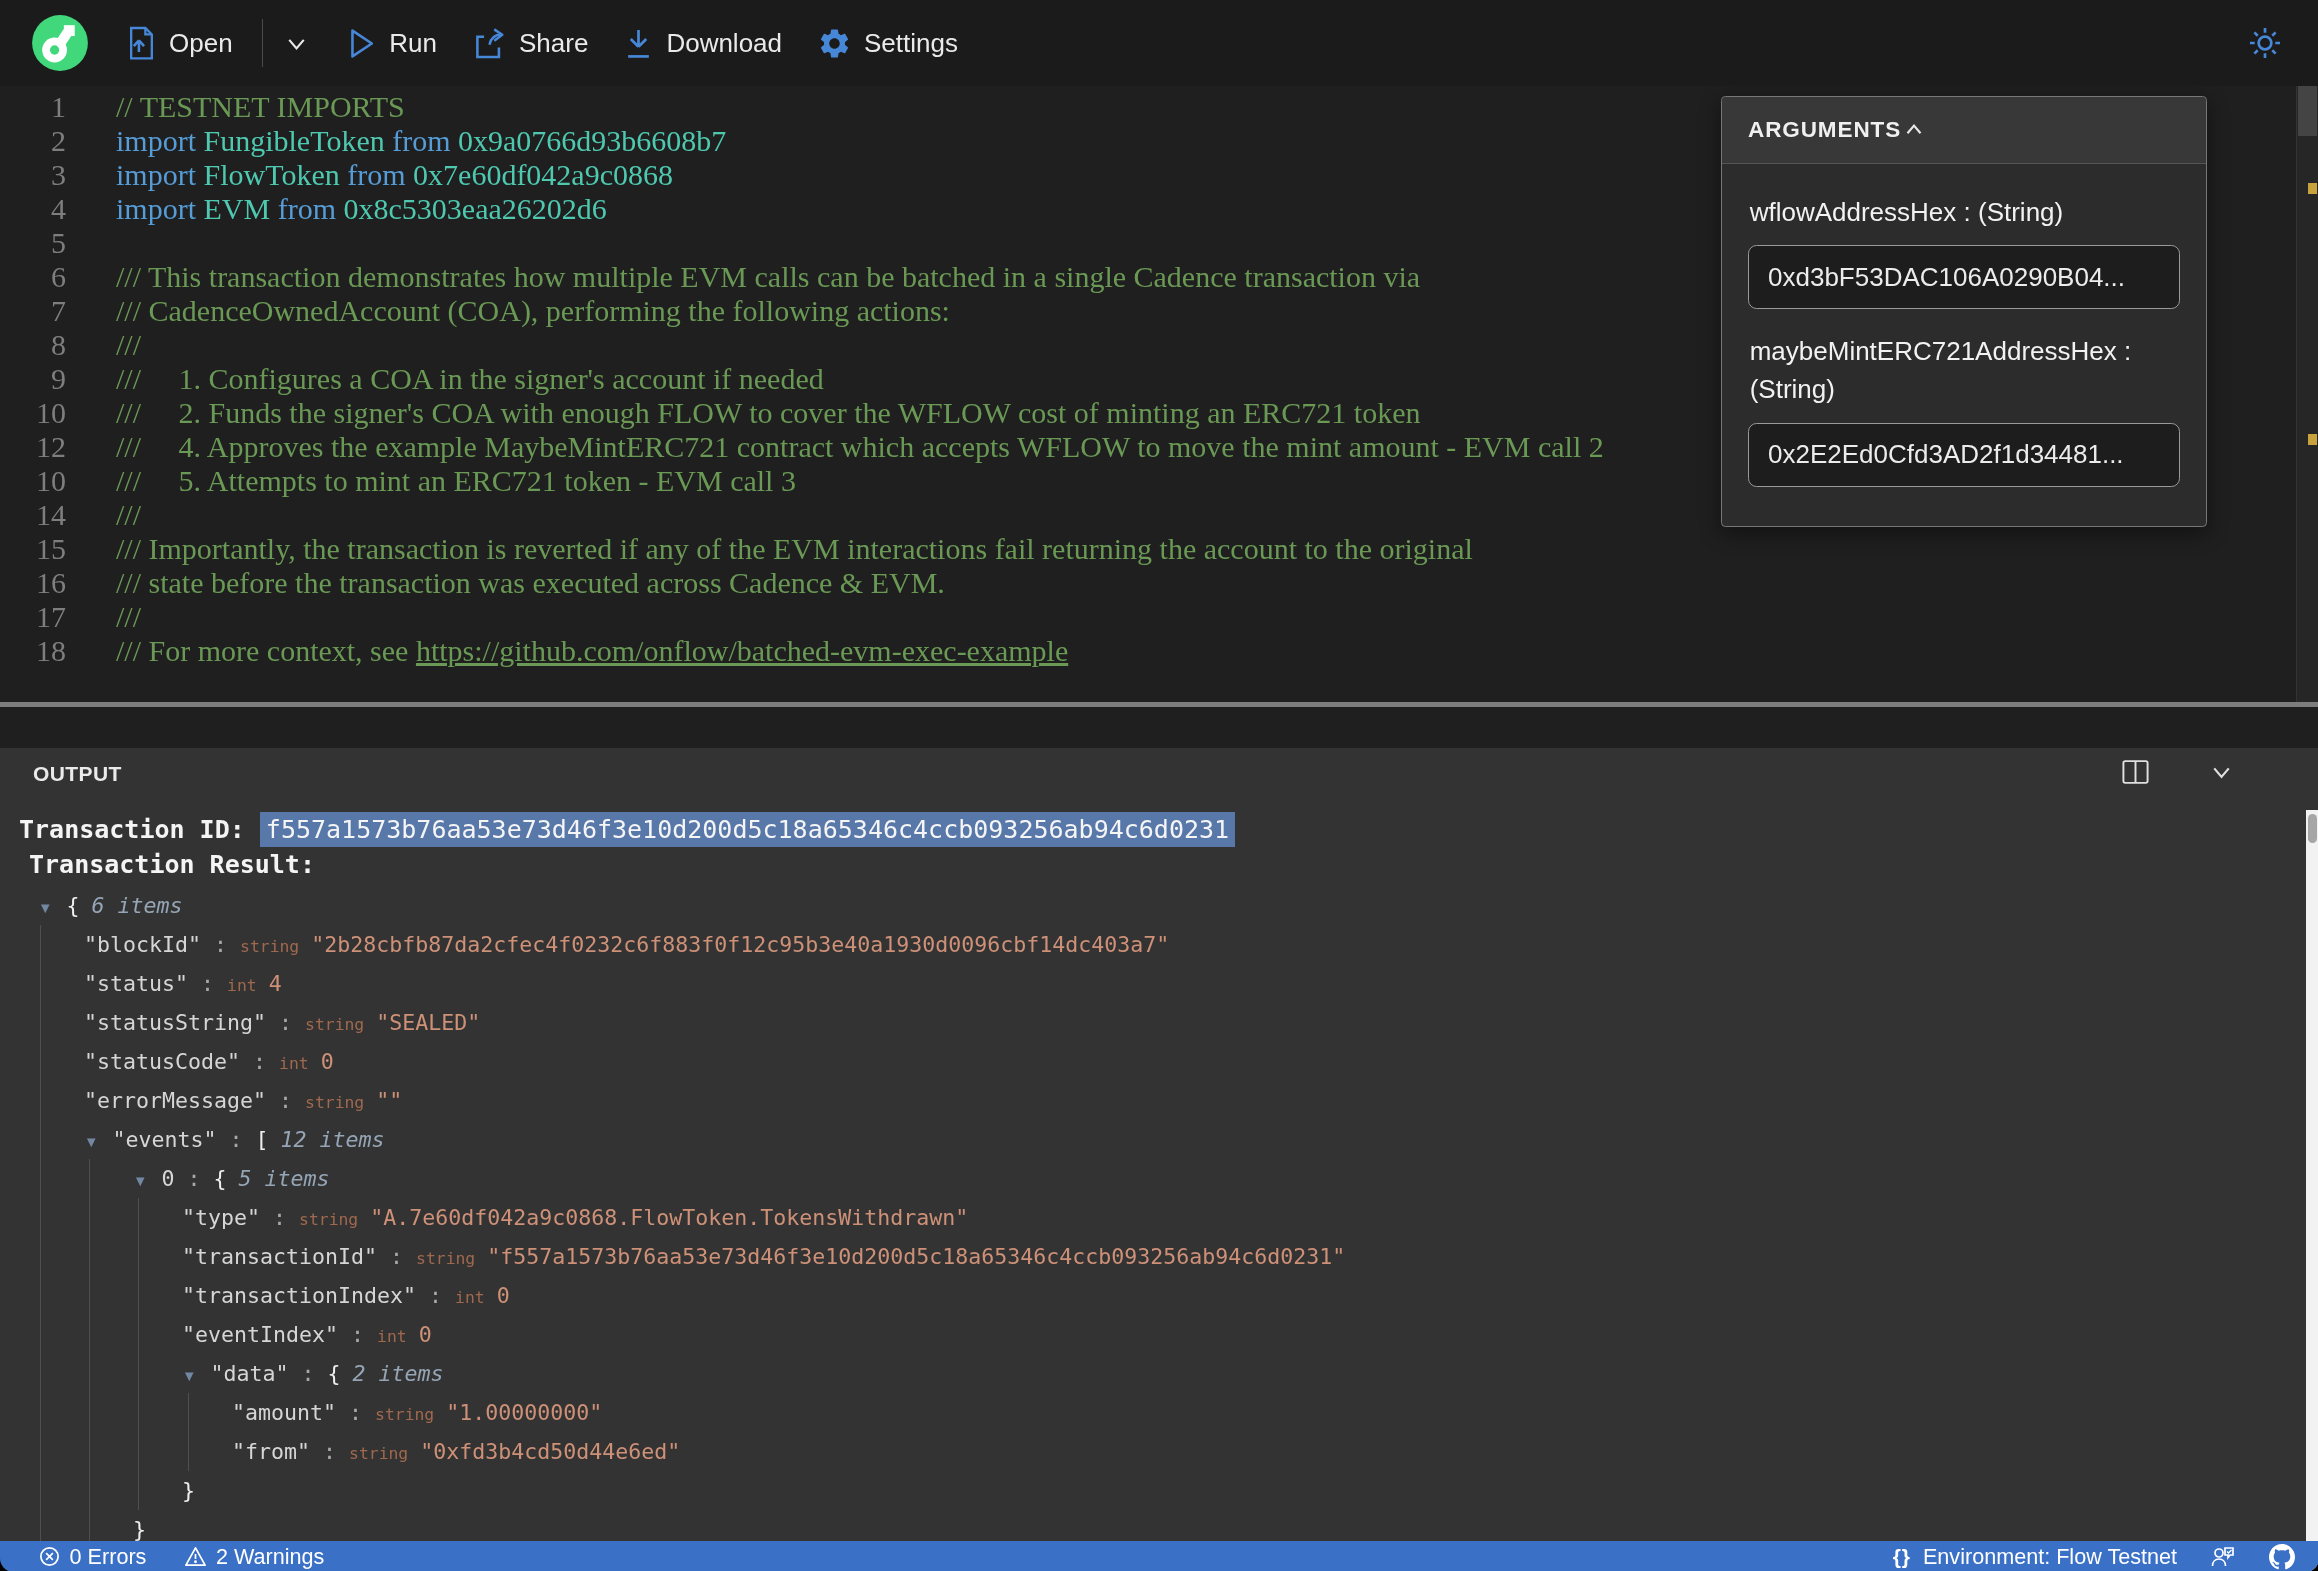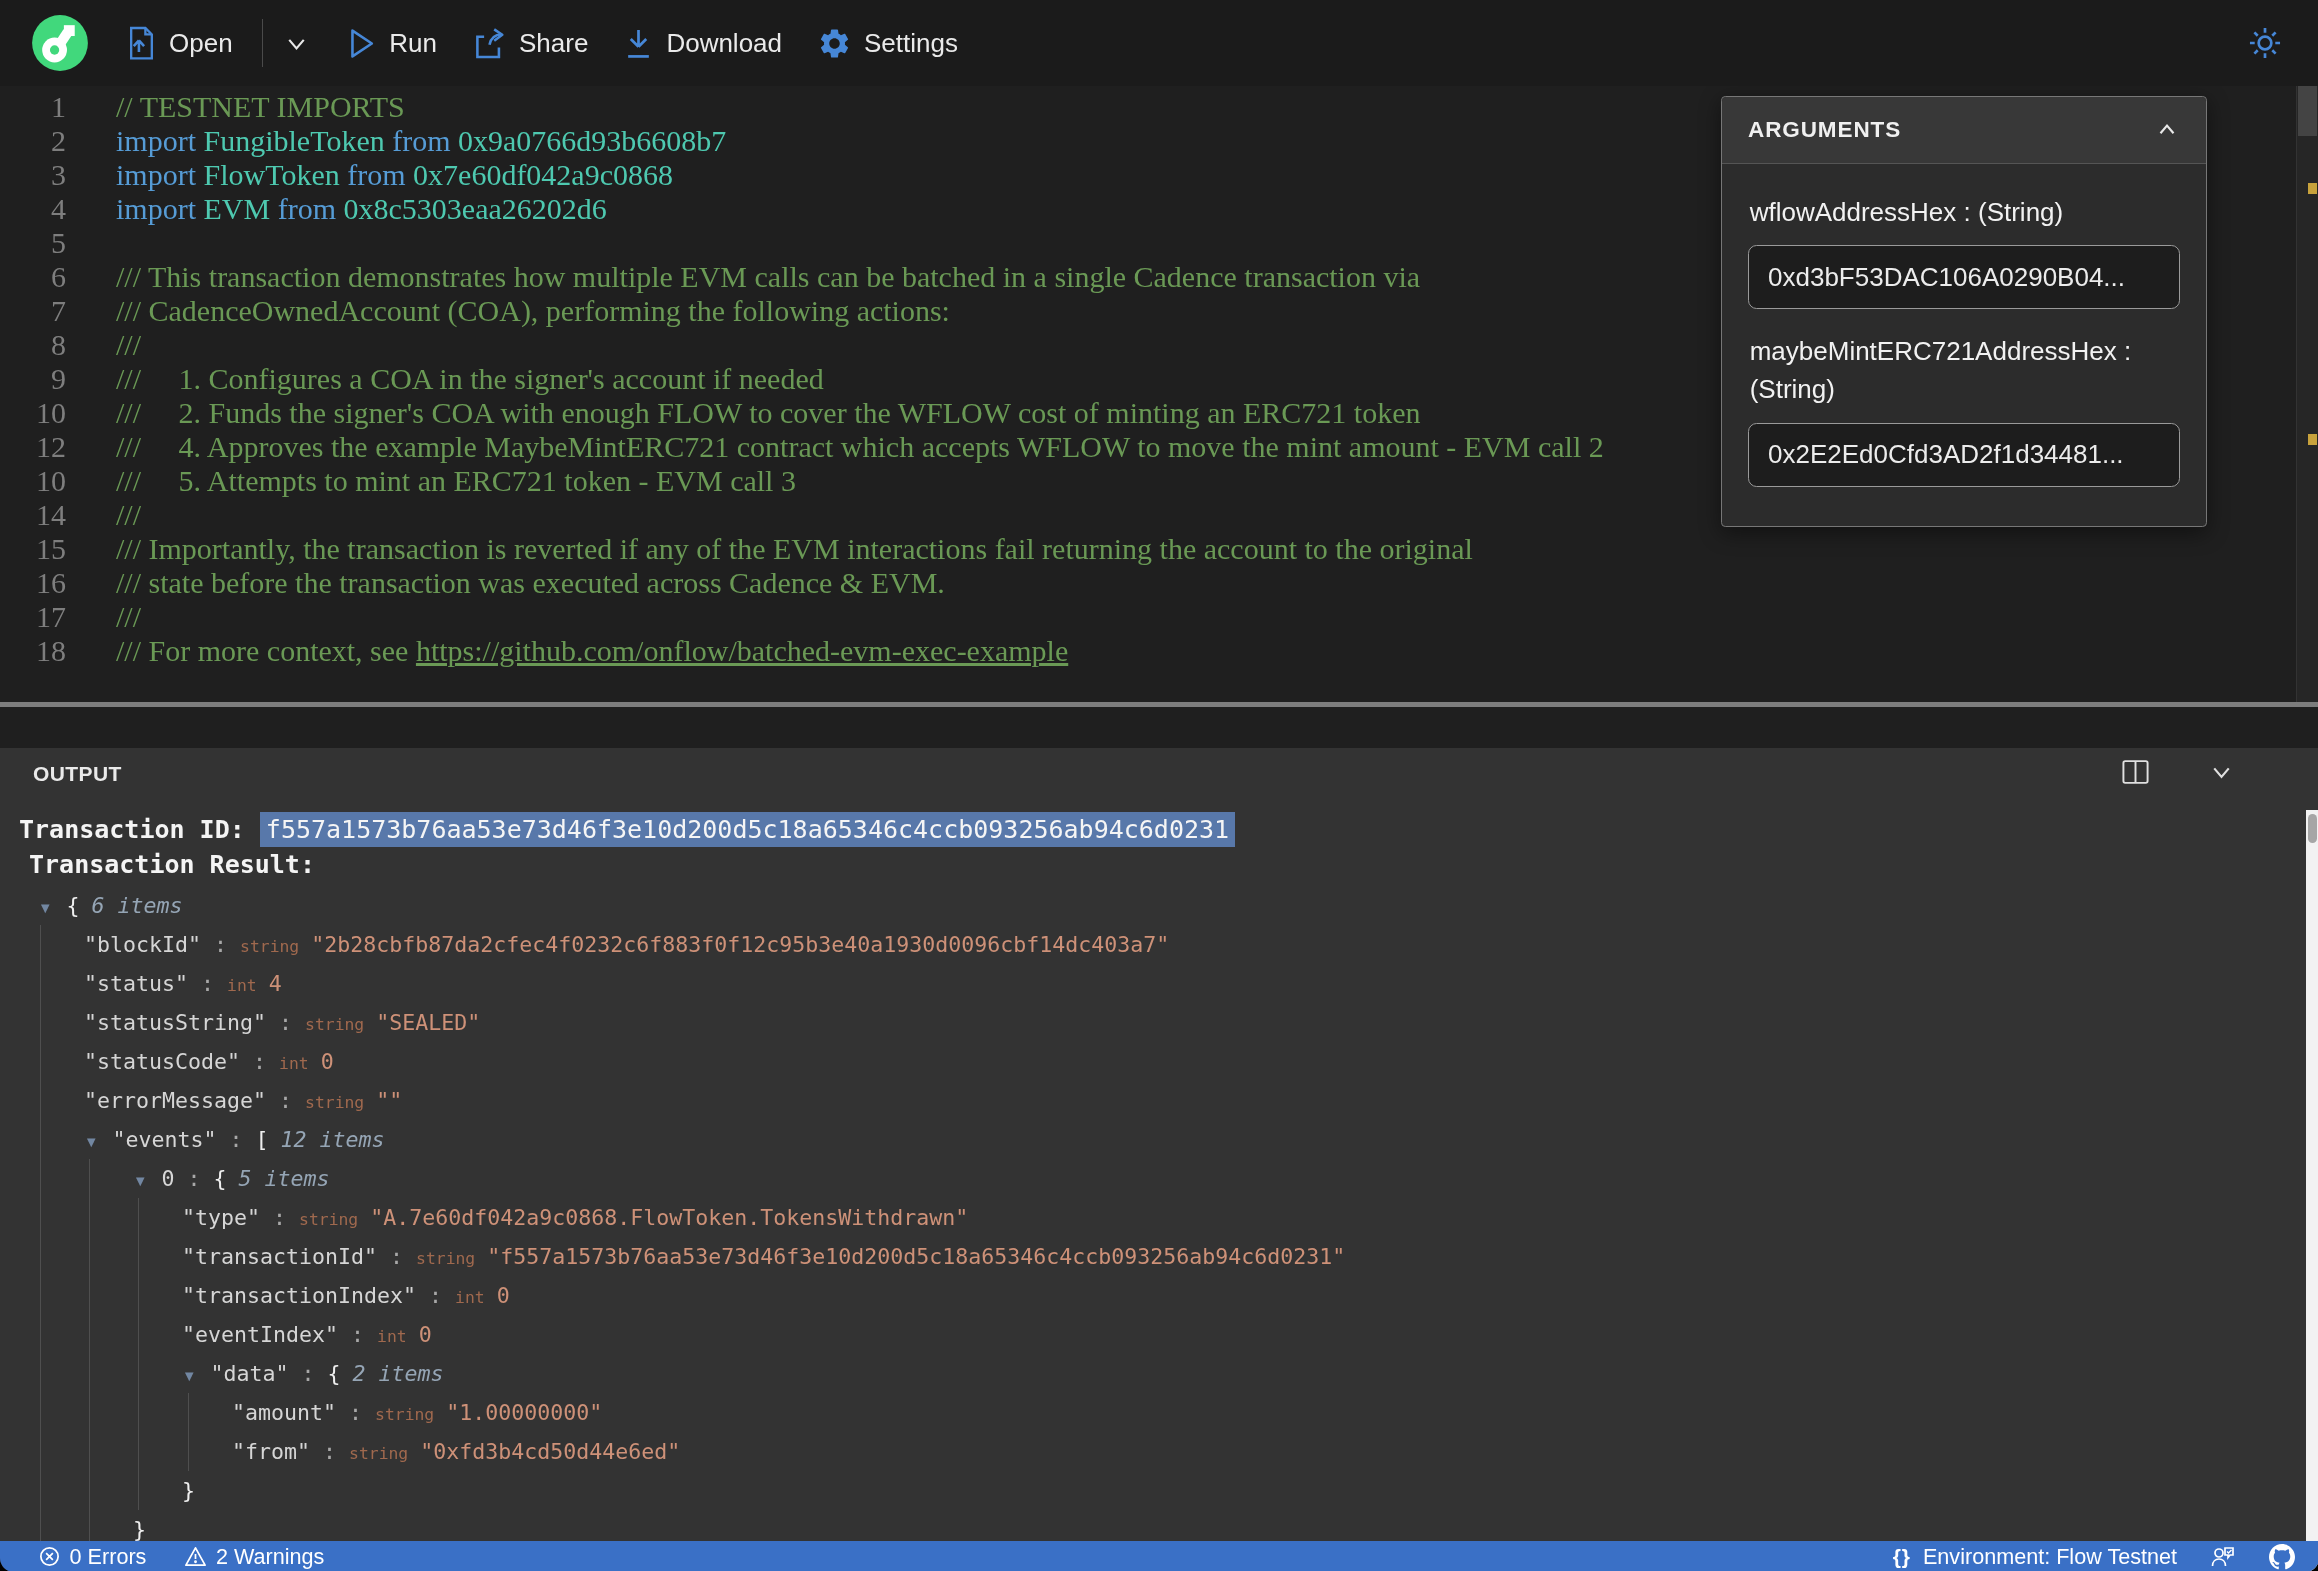--- a/index.html
+++ b/index.html
@@ -31,21 +31,21 @@
 
   
   .ed-scroll{position:absolute;top:0;right:0;width:22.5px;height:616px;background:#262626;border-left:0.9px solid #333;}
   .ed-thumb{position:absolute;top:0;left:1.7px;right:1.7px;height:50px;background:#444;}
   .warn-mark{position:absolute;right:1.7px;width:9.5px;height:11.2px;background:#c8a23c;}
 
   
   .args{position:absolute;top:10.4px;right:112px;width:484px;background:#2c2c2c;
         border:0.9px solid #777;border-radius:4.3px;box-shadow:0 5.2px 21px rgba(0,0,0,.45);}
   .args-header{height:66px;background:#383838;display:flex;align-items:center;
-               justify-content:space-between;padding:0 26px;border-bottom:0.9px solid #555;
+               justify-content:flex-start;padding:0 26px;border-bottom:0.9px solid #555;
                border-radius:4.3px 4.3px 0 0;cursor:pointer;}
   .args-title{color:#f0f0f0;font-size:22.5px;font-weight:bold;letter-spacing:0.9px;}
   .args-body{padding:24px 26px 36px 26px;}
   .arg-label{color:#f2f2f2;font-size:26px;line-height:1.45;margin:5.2px 0 14px 1.7px;}
   .arg-input{display:block;width:100%;box-sizing:border-box;height:64px;background:#1d1d1d;
              border:0.9px solid #9a9a9a;border-radius:8.6px;color:#ececec;font-size:26px;
              font-family:"Liberation Sans",sans-serif;padding:0 19px;margin-bottom:24px;
              white-space:nowrap;overflow:hidden;text-overflow:ellipsis;outline:none;}
 
   

